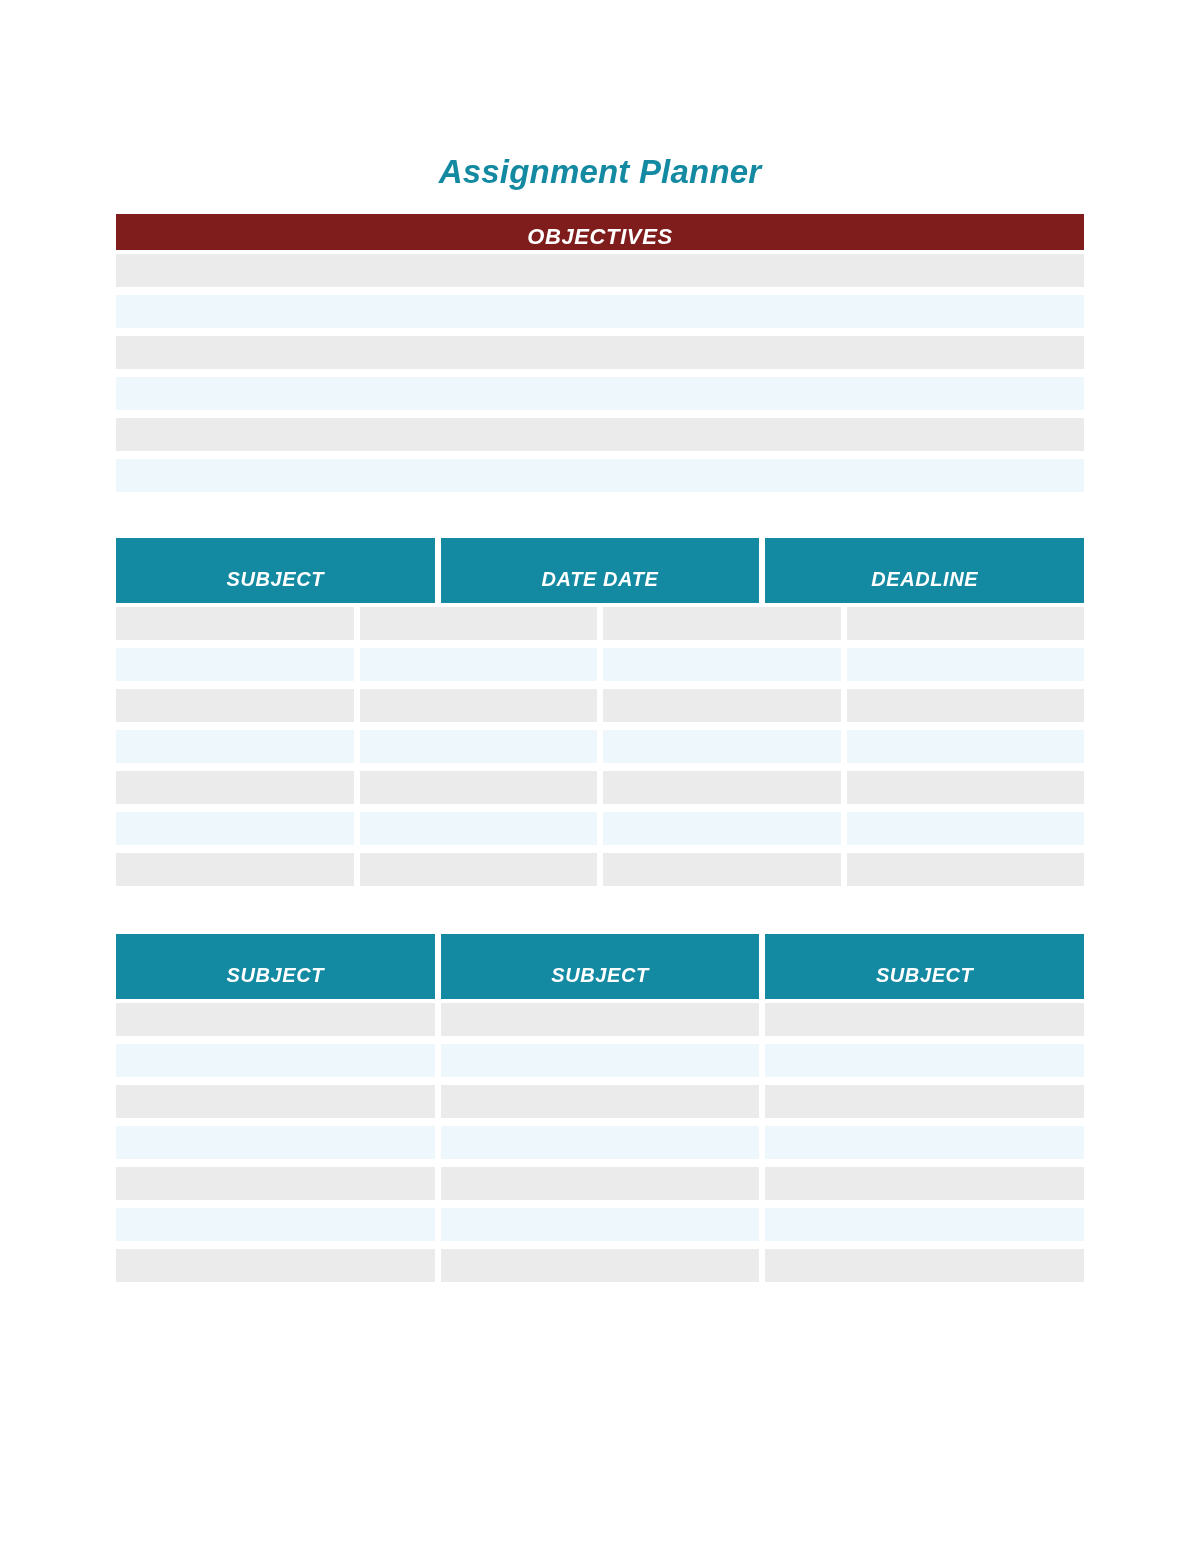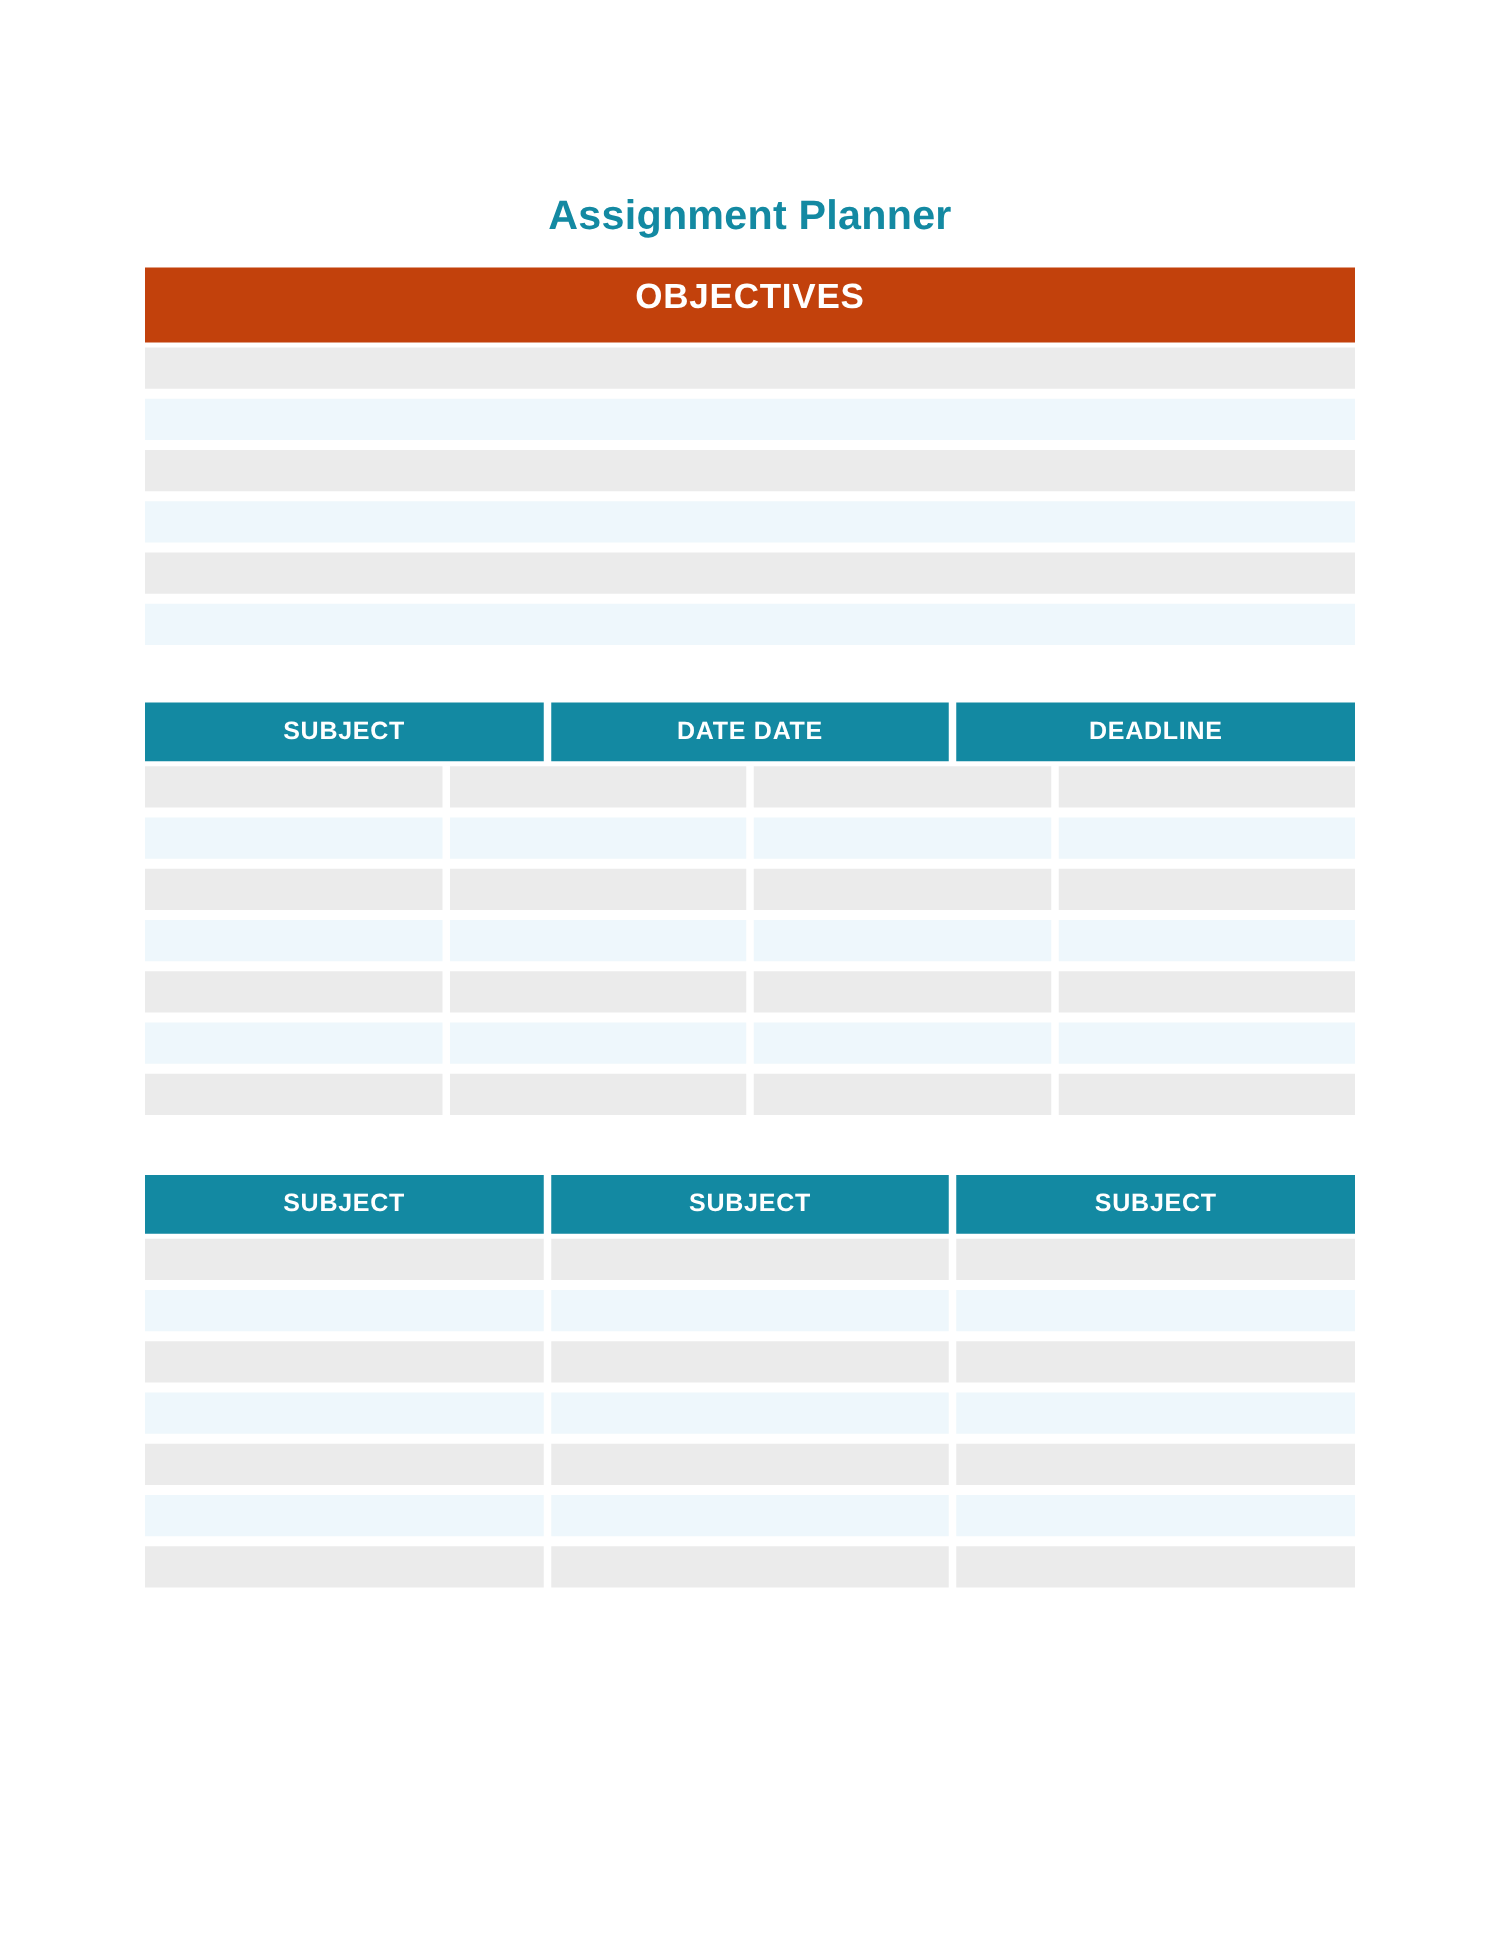--- a/index.html
+++ b/index.html
@@ -14,20 +14,21 @@
     color: #222;
     position: relative;
     overflow: hidden;
   }
   .page {
     width: 1200px;
     height: 1552px;
     box-sizing: border-box;
     padding: 0;
     position: relative;
+    font-style: italic;
   }
   .title {
     text-align: center;
     color: #1389a2;
     font-size: 33px;
     font-weight: bold;
     letter-spacing: 0.2px;
     margin: 0;
     padding-top: 152px;
     line-height: 40px;
@@ -36,27 +37,27 @@
   .section {
     margin: 0 auto;
     width: 968px;
   }
 
   
   .objectives-wrap {
     margin-top: 22px;
   }
   .obj-header {
-    background: #c2410c;
+    background: #7f1d1d;
     color: #ffffff;
-    font-size: 28px;
+    font-size: 22px;
     font-weight: bold;
     letter-spacing: 0.6px;
     text-align: center;
-    padding: 11px 0 25px 0;
+    padding: 11px 0 1px 0;
     line-height: 24px;
   }
   .obj-rows {
     margin-top: 4px;
   }
   .obj-row {
     height: 33px;
     margin-bottom: 8px;
   }
   .obj-row.grey { background: #ebebeb; }
@@ -70,21 +71,21 @@
     display: flex;
     gap: 6px;
   }
   .grid-header .hcell {
     background: #1389a2;
     color: #ffffff;
     font-size: 20px;
     font-weight: bold;
     letter-spacing: 0.6px;
     text-align: center;
-    padding: 11px 0 12px 0;
+    padding: 29px 0 12px 0;
     line-height: 24px;
     flex: 1 1 0;
   }
   .grid-body {
     margin-top: 4px;
   }
   .grid-row {
     display: flex;
     gap: 6px;
     margin-bottom: 8px;

